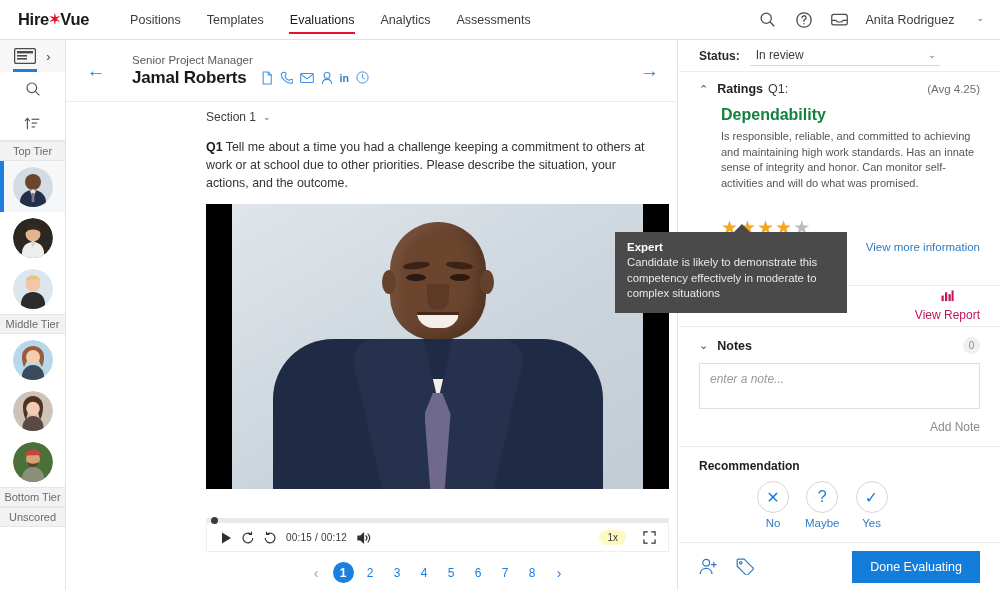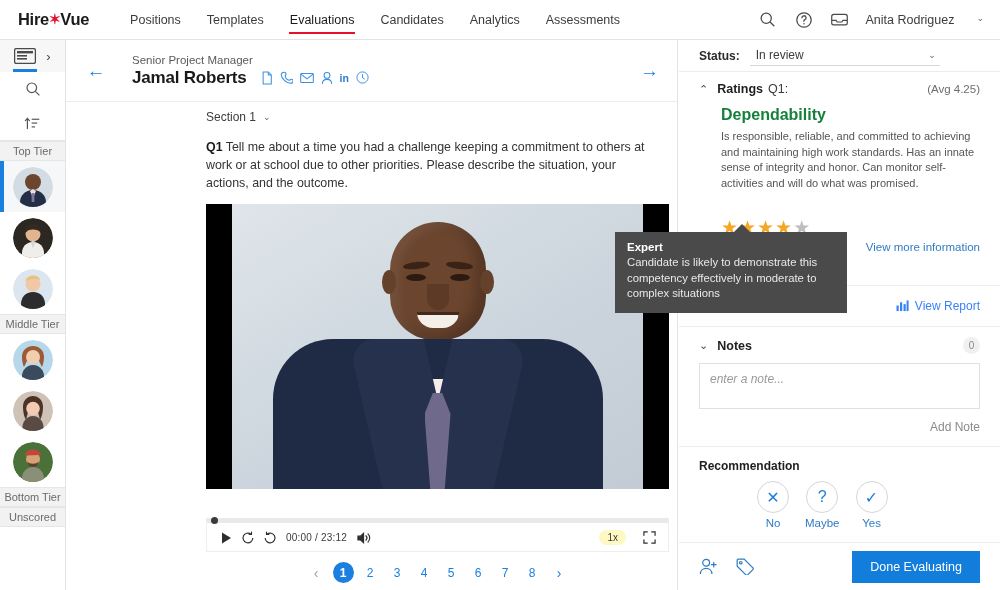--- a/index.html
+++ b/index.html
@@ -192,22 +192,22 @@
   .tooltip .tt-title { font-size: 11.5px; font-weight:700; margin-bottom: 2px; }
   .tooltip .tt-body { font-size: 11.3px; line-height: 15.5px; color:#e8e8e8; }
   .tooltip .tt-arrow {
     position:absolute; right: 96px; top: -8px; width:0; height:0;
     border-left: 9px solid transparent; border-right: 9px solid transparent;
     border-bottom: 9px solid #4a4a4a;
   }
 
   .divline { height:1px; background:#ececec; }
   .scores-row { height: 40px; display:flex; align-items:center; padding: 0 20px; }
-  .viewreport { margin-left:auto; font-size: 12px; color:#3b82f6; display:flex;
-                align-items:center; gap:6px; cursor:pointer; }
+  .viewreport { margin-left:auto; font-size: 12px; color:#be185d; display:flex;
+                align-items:center; gap:6px; cursor:pointer;flex-direction:column; }
   .notes { padding: 10px 20px 0; }
   .notes-head { display:flex; align-items:center; }
   .badge { margin-left:auto; width:17px; height:17px; border-radius:50%; background:#f0f0f0;
            color:#8a8a8a; font-size:10px; display:flex; align-items:center; justify-content:center; }
   .notearea {
     margin-top: 9px; width: 281px; height: 46px; border: 1px solid #e0e0e0;
     font-family: "Liberation Sans", sans-serif; font-size: 12px; color:#555;
     padding: 8px 10px; resize:none; font-style: italic;
   }
   .notearea::placeholder { color:#9a9a9a; font-style: italic; }
@@ -242,21 +242,20 @@
   <div class="topnav">
     <div class="logo">
       <span>Hire</span>
         <span class="star">✶</span>
         <span>Vue</span>
     </div>
     <div class="navlinks">
       <div class="navlink">Positions</div>
       <div class="navlink">Templates</div>
       <div class="navlink active">Evaluations</div>
-      <div class="navlink">Candidates</div>
       <div class="navlink">Analytics</div>
       <div class="navlink">Assessments</div>
     </div>
     <div class="navright">
       <div class="navicon">
         <svg width="17" height="17" viewBox="0 0 20 20" fill="none" stroke="currentColor" stroke-width="1.5">
           <circle cx="8.5" cy="8.5" r="6"></circle>
             <line x1="13" y1="13" x2="18" y2="18"></line>
         </svg>
       </div>
@@ -481,21 +480,21 @@
             <path d="M13.5 8a5.6 5.6 0 1 1-2.1-4.4"></path>
               <path d="M12 1.3V4h-2.7" stroke-linecap="round"></path>
           </svg>
         </div>
         <div class="vbtn">
           <svg width="14" height="14" viewBox="0 0 16 16" fill="none" stroke="currentColor" stroke-width="1.3">
             <path d="M2.5 8a5.6 5.6 0 1 0 2.1-4.4"></path>
               <path d="M4 1.3V4h2.7" stroke-linecap="round"></path>
           </svg>
         </div>
-        <div class="vtime">00:00 / 23:12</div>
+        <div class="vtime">00:15 / 00:12</div>
         <div class="vbtn">
           <svg width="15" height="14" viewBox="0 0 16 14" fill="none" stroke="currentColor" stroke-width="1.2">
             <path d="M1 5h2.6L7 2v10L3.6 9H1z" fill="currentColor"></path>
             <path d="M9.5 4.6a3.4 3.4 0 0 1 0 4.8M11.7 2.6a6.2 6.2 0 0 1 0 8.8" stroke-linecap="round"></path>
           </svg>
         </div>
         <div class="vright">
           <div class="speed">1x</div>
           <div class="vbtn">
             <svg width="13" height="13" viewBox="0 0 14 14" fill="none" stroke="currentColor" stroke-width="1.3" stroke-linecap="round">

